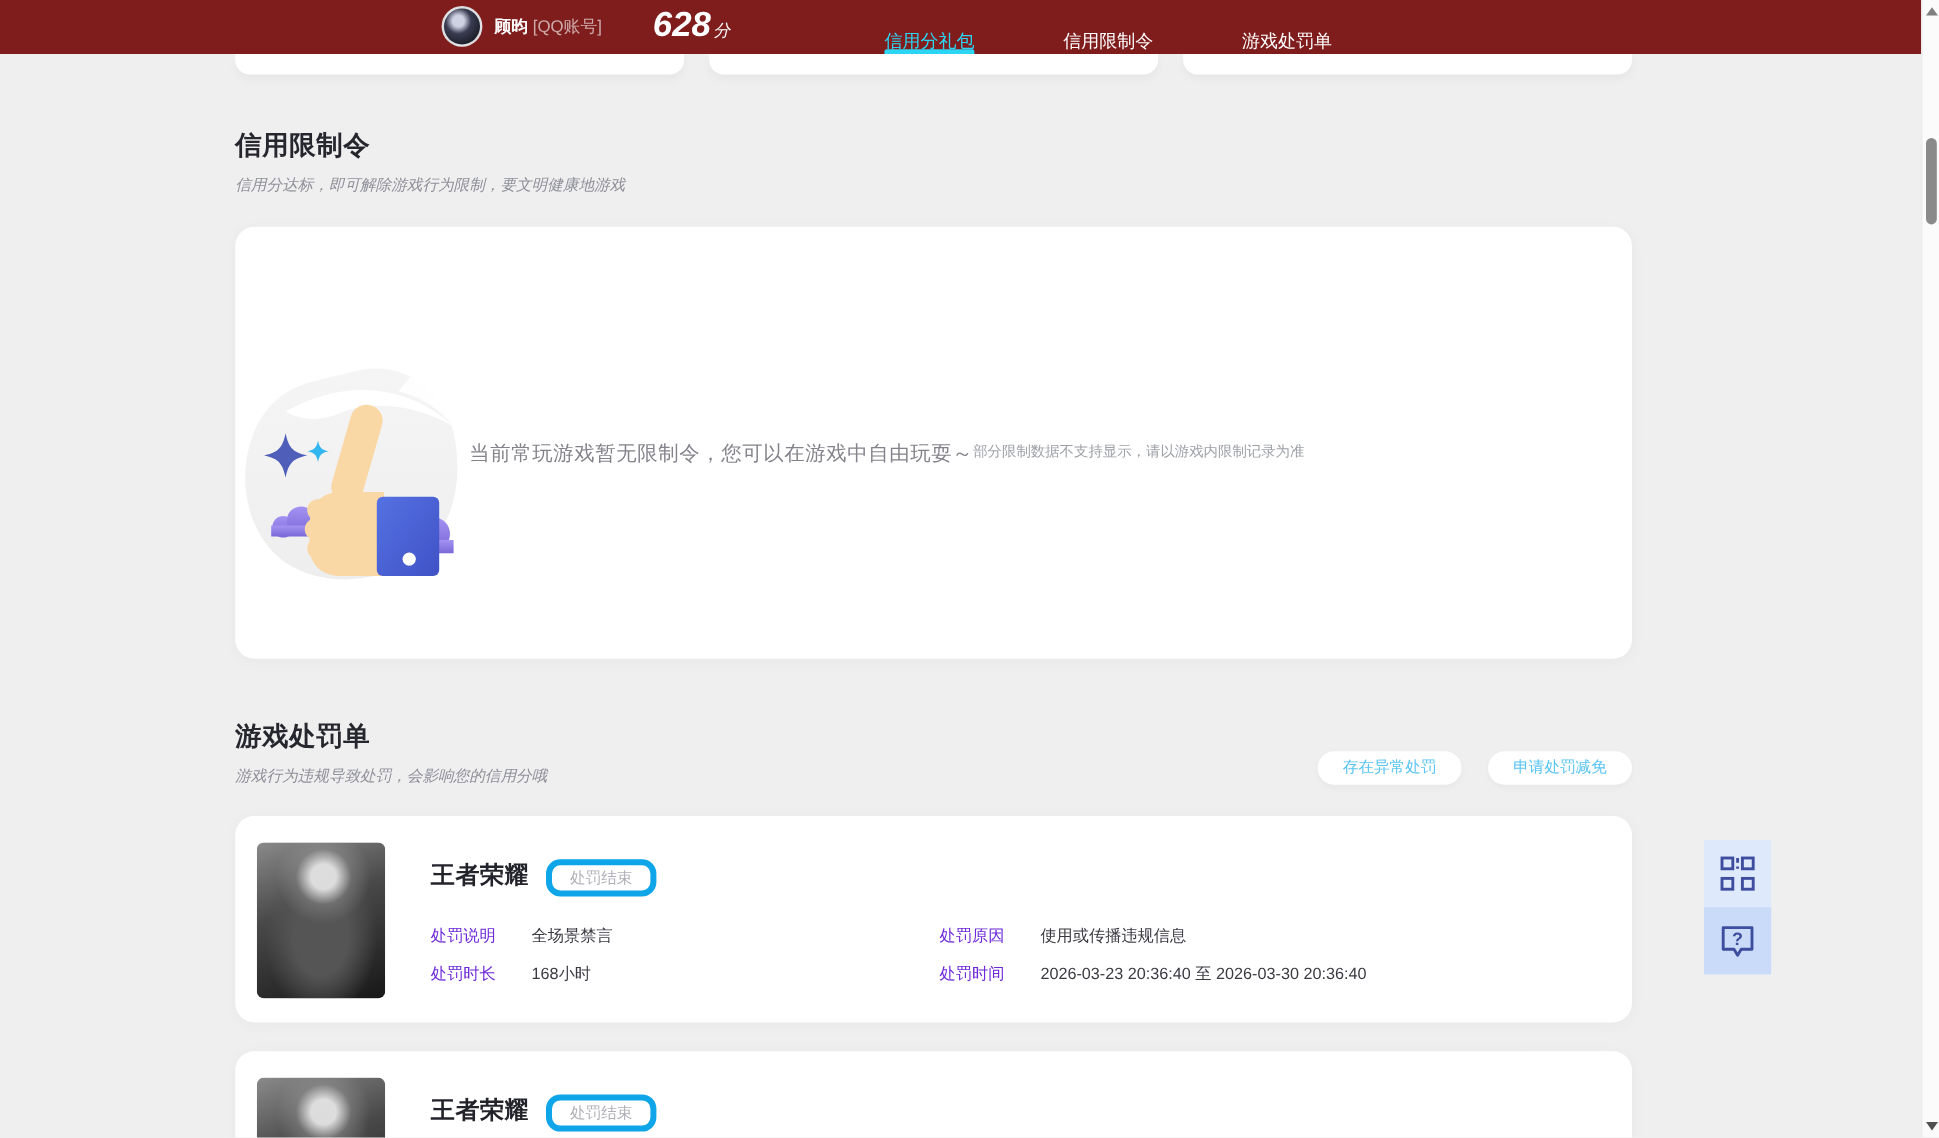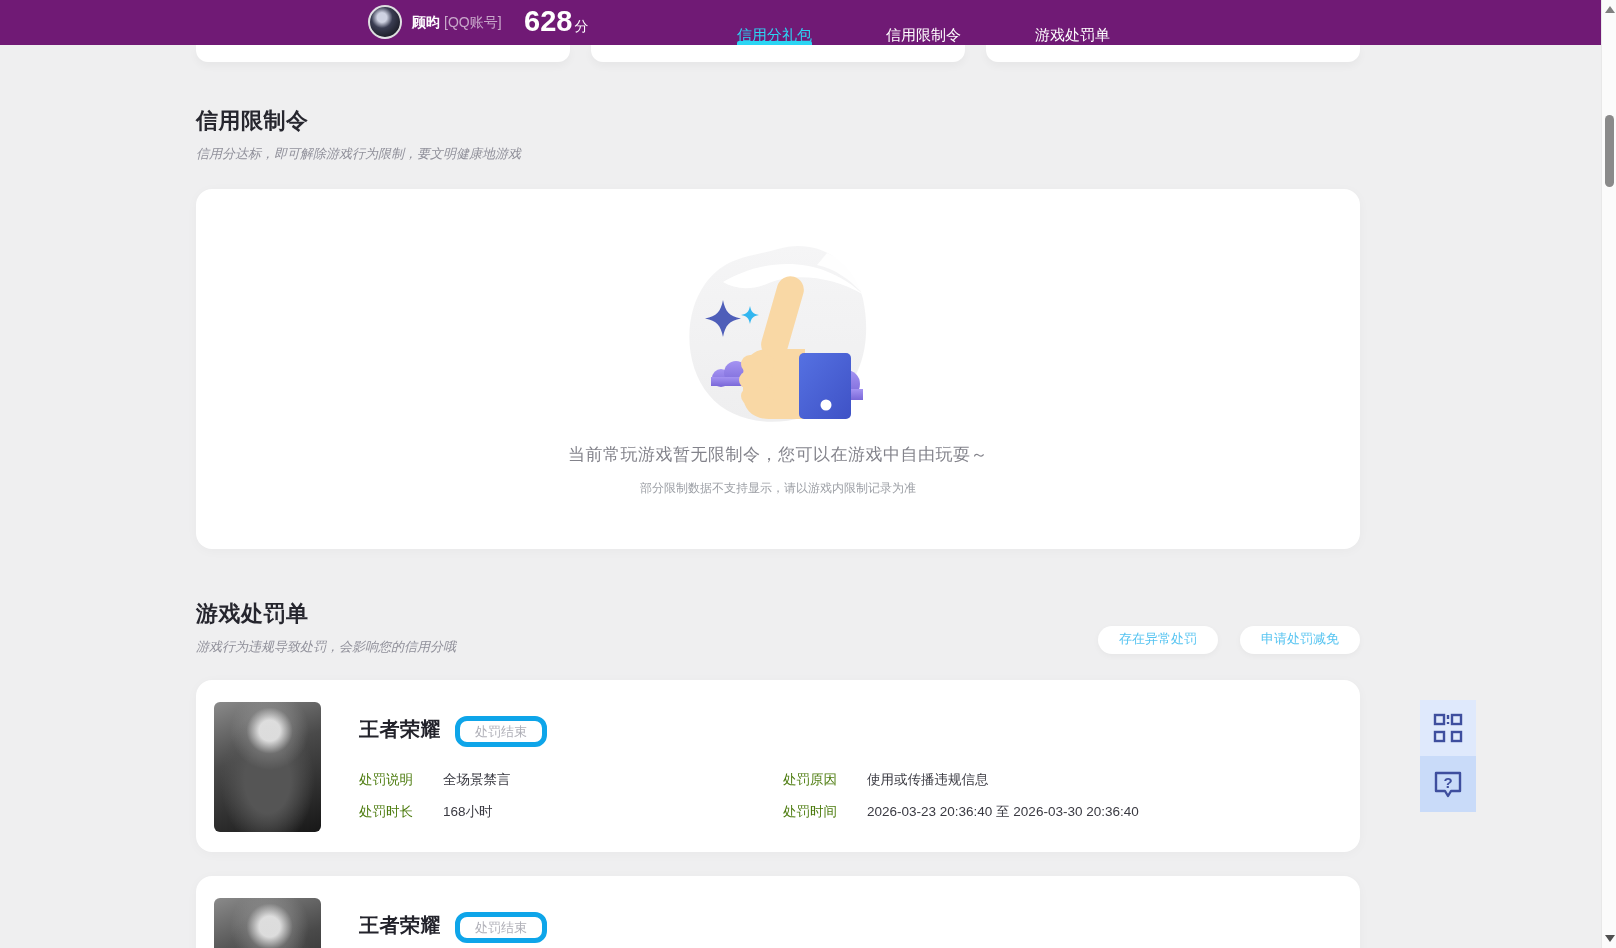--- a/index.html
+++ b/index.html
@@ -4,31 +4,31 @@
 <style>
   * { margin:0; padding:0; box-sizing:border-box; }
   html,body { width:1616px; height:948px; overflow:hidden; }
   body {
     font-family:"Liberation Sans","DejaVu Sans",sans-serif;
     background:#EFEFF0; position:relative;
   }
   
   .header {
     position:absolute; top:0; left:0; width:1601px; height:45px;
-    background:#701a75; z-index:5;
+    background:#7f1d1d; z-index:5;
   }
   .avatar {
     position:absolute; left:368px; top:5px; width:34px; height:34px;
     border-radius:50%; border:2px solid rgba(255,255,255,.85);
     background:radial-gradient(circle at 40% 35%, #cfd2e2 0 18%, #3a3d52 40%, #15161f 85%);
     overflow:hidden;
   }
   .user-name { position:absolute; left:412px; top:14px; color:#fff; font-size:14px; font-weight:bold; white-space:nowrap; }
   .acct { color:rgba(255,255,255,.62); font-weight:normal; margin-left:4px; }
-  .score { position:absolute; left:524px; top:5px; color:#fff; font-size:29px; font-weight:bold; }
+  .score { position:absolute; left:544px; top:5px; color:#fff; font-size:29px; font-weight:bold;font-style:italic; }
   .score-unit { font-size:14px; font-weight:normal; margin-left:2px; }
   .tabs { position:absolute; left:700px; top:0; height:45px; display:flex; }
   .tab {
     height:45px; line-height:45px; padding:12px 37px; font-size:15px;
     color:#fff; cursor:pointer; position:relative; white-space:nowrap;
   }
   .tab.active { color:#2BD5F3; }
   .tab.active::after {
     content:""; position:absolute; left:37px; right:37px; bottom:0; height:4px;
     background:#2BD5F3; border-radius:2px 2px 0 0;
@@ -39,21 +39,21 @@
   .card-stub {
     height:17px; background:#fff; border-radius:0 0 12px 12px;
     box-shadow:0 4px 8px rgba(0,0,0,.04); flex:1;
   }
   .sec-title { font-size:22px; font-weight:bold; color:#26262E; letter-spacing:.5px; }
   .sec-sub { font-size:13px; color:#90909A; margin-top:9px;font-style:italic; }
   .restrict-head { margin-top:44px; }
   .empty-card {
     margin-top:26px; height:360px; background:#fff; border-radius:16px;
     box-shadow:0 2px 12px rgba(0,0,0,.03);
-    display:flex; flex-direction:column; align-items:center;
+    display:flex; flex-direction:row; align-items:center;
   }
   .illus { margin-top:48px; width:195px; height:190px; }
   .empty-main { font-size:17px; color:#83838B; margin-top:16px; letter-spacing:.5px; }
   .empty-note { font-size:12px; color:#9DA0A6; margin-top:14px; }
   
   .punish-head { margin-top:50px; display:flex; justify-content:space-between; align-items:flex-end; }
   .pills { display:flex; gap:22px; margin-bottom:2px;font-family:Liberation Mono, monospace; }
   .pill {
     background:#fff; color:#57C4F1; font-size:13px; line-height:28px;
     padding:0 21px; border-radius:14px; cursor:pointer;
@@ -77,21 +77,21 @@
   .title-row { display:flex; align-items:flex-start; }
   .game-name { font-size:20px; font-weight:bold; color:#23232B; letter-spacing:.5px; }
   .status-badge {
     margin-left:14px; font-size:13px; color:#AFAFB7; border:5px solid #0ea5e9;
     border-radius:12px; line-height:21px; padding:0 15px;
   }
   .detail-grid { margin-top:25px; display:flex; }
   .detail-col { display:flex; flex-direction:column; gap:16px; }
   .detail-col.left { width:424px; }
   .detail-row { display:flex; font-size:13.5px; line-height:16px; }
-  .d-label { color:#4d7c0f; width:84px; flex:none; }
+  .d-label { color:#6d28d9; width:84px; flex:none; }
   .d-value { color:#3A3A42; }
   
   .float-bar { position:absolute; left:1420px; top:700px; width:56px; z-index:6; }
   .float-btn { width:56px; height:56px; display:flex; align-items:center; justify-content:center; cursor:pointer; }
   .float-btn.qr { background:#DFE9FC; }
   .float-btn.help { background:#C9DBF9; }
   
   .scrollbar {
     position:absolute; right:0; top:0; width:15px; height:948px;
     background:#FBFBFB; border-left:1px solid #E8E8E8; z-index:10;

